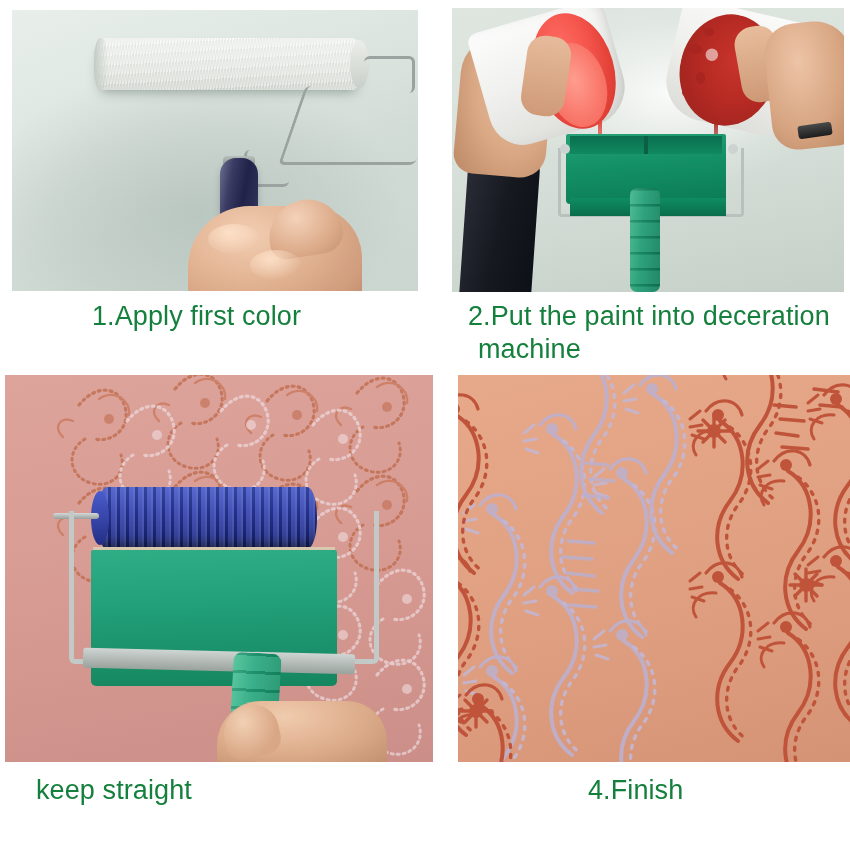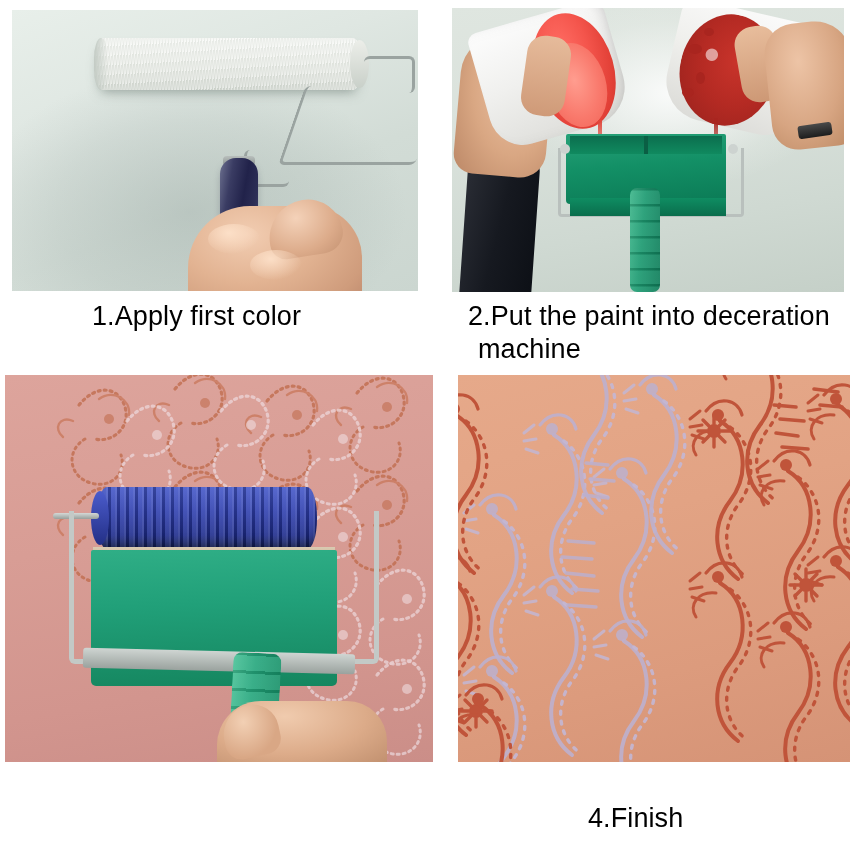--- a/index.html
+++ b/index.html
@@ -26,21 +26,21 @@
 
   
   .panel {
     position: absolute;
     overflow: hidden;
     background: #d8d8d8;
   }
 
   .caption {
     position: absolute;
-    color: #000000;
+    color: #15803d;
     font-size: 27px;
     line-height: 33px;
     letter-spacing: 0.1px;
     white-space: nowrap;
     font-family: "Liberation Sans", "DejaVu Sans", sans-serif;
   }
   .caption.wrap { white-space: normal; }
 
   
   #panel1 {
@@ -303,21 +303,21 @@
   #panel4 {
     left: 458px; top: 375px; width: 392px; height: 387px;
     background: linear-gradient(165deg, #e6a98a 0%, #e2a384 38%, #dc9b7d 72%, #d59376 100%);
   }
   .p4-damask { position:absolute; left:0; top:0; width:100%; height:100%; }
 
   
   #cap1 { left: 92px; top: 300px; }
   #cap2 { left: 468px; top: 300px; width: 400px; }
   #cap3 { left: 36px; top: 774px; width: 420px; }
-  #cap4 { left: 588px; top: 774px; margin-top: 28px; }
+  #cap4 { left: 588px; top: 774px; }
 </style>
 </head>
 <body>
 
 <div class="sheet">
 
   <div class="panel" id="panel1">
     <div class="p1-sleeve"></div>
     <div class="p1-cap"></div>
     <div class="p1-wire p1-wire-a"></div>
@@ -472,17 +472,18 @@
   </div>
 
   <div class="caption" id="cap1">1.Apply first color</div>
 
   <div class="caption wrap" id="cap2">
     <div>2.Put the paint into deceration</div>
     <div style="padding-left:10px;">machine</div>
   </div>
 
   <div class="caption wrap" id="cap3">
+    <div>keep straight</div>
   </div>
 
   <div class="caption" id="cap4">4.Finish</div>
 
 </div>
 
 </body></html>

